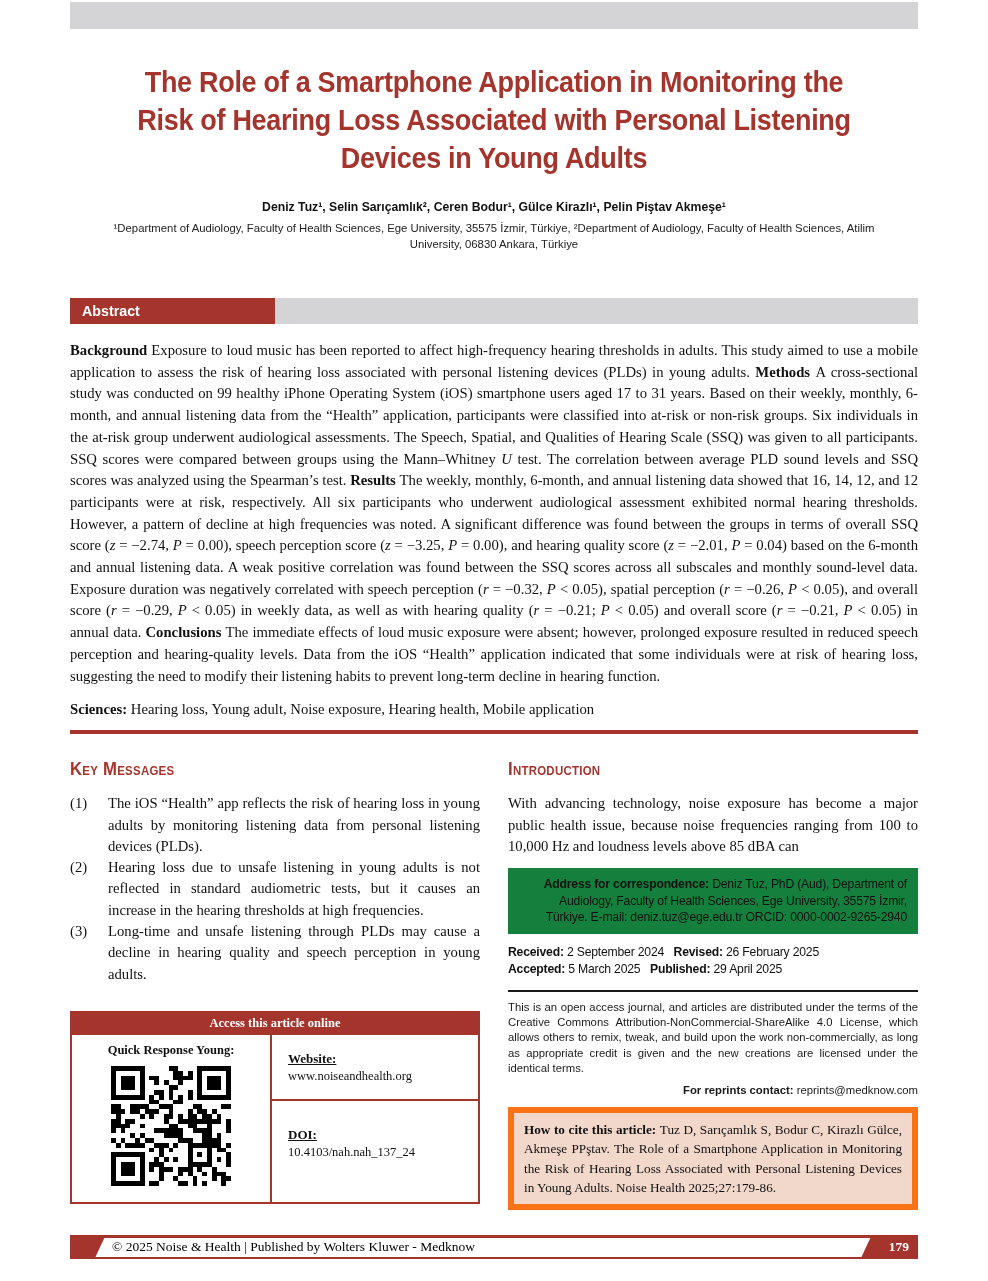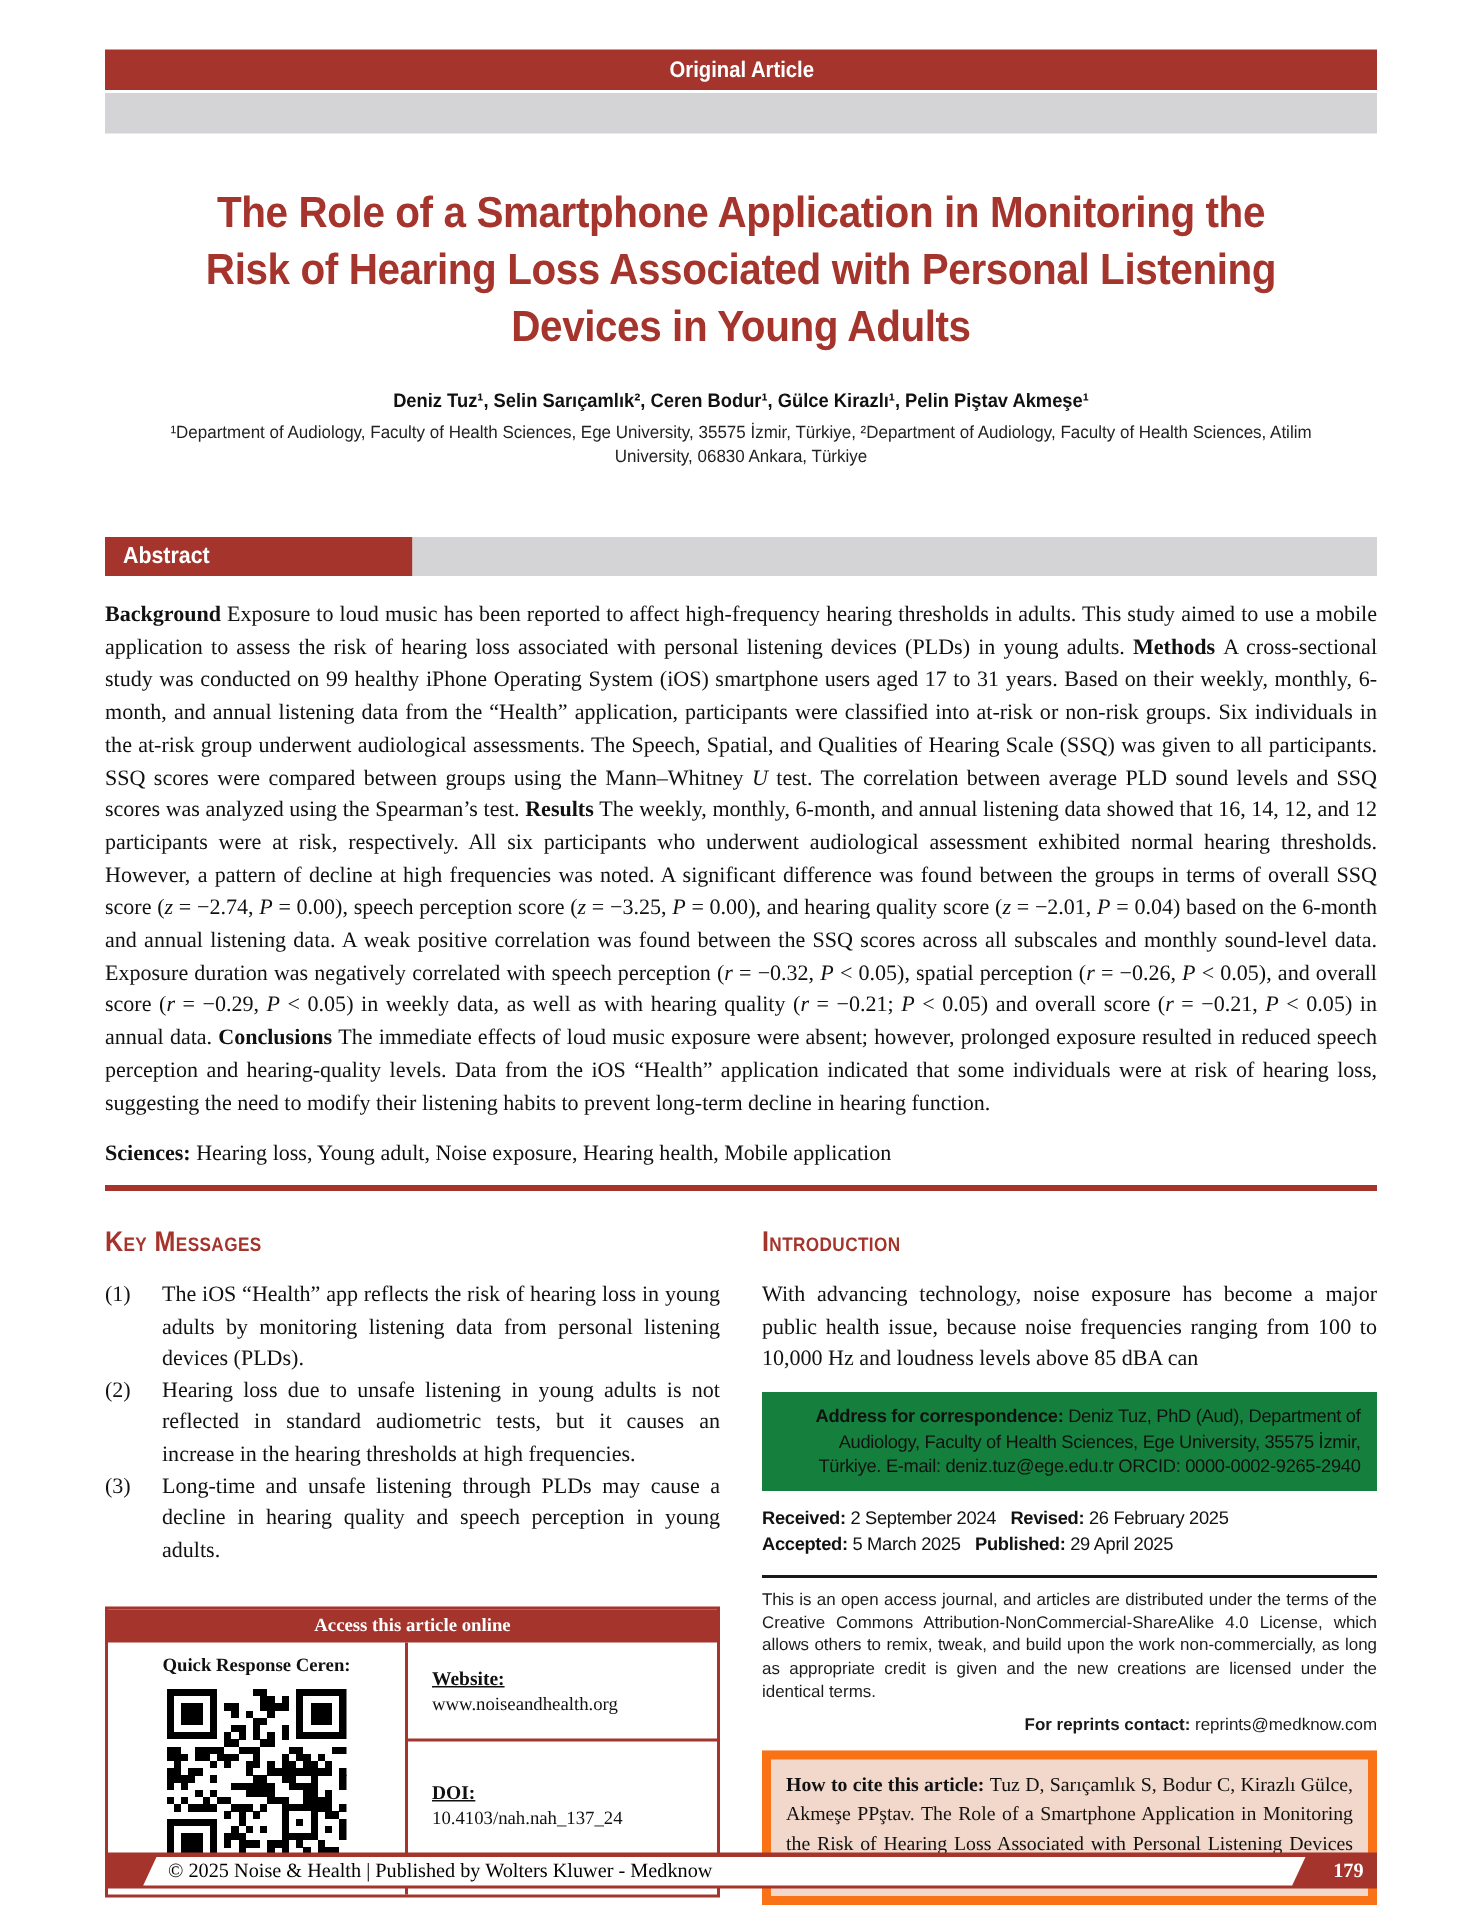--- a/index.html
+++ b/index.html
@@ -84,23 +84,20 @@
   .footer-page { position:absolute; right:9px; top:0; height:24px; line-height:23px;
                  font-weight:bold; font-size:13.5px; color:#fff; }
 
   b { font-weight:bold; } i { font-style:italic; }
 </style>
 </head>
 <body>
 
 <div class="page">
 
-  <div class="banner-red band">
-    <span>Original Article</span>
-  </div>
   <div class="banner-gray band"></div>
 
   <div class="band">
     <div class="title">The Role of a Smartphone Application in Monitoring the Risk of Hearing Loss Associated with Personal Listening Devices in Young Adults</div>
     <div class="authors">Deniz Tuz¹, Selin Sarıçamlık², Ceren Bodur¹, Gülce Kirazlı¹, Pelin Piştav Akmeşe¹</div>
     <div class="affils">¹Department of Audiology, Faculty of Health Sciences, Ege University, 35575 İzmir, Türkiye, ²Department of Audiology, Faculty of Health Sciences, Atilim University, 06830 Ankara, Türkiye</div>
   </div>
 
   <div class="abstract-head band">
     <div class="abstract-label">
@@ -129,21 +126,21 @@
       </div>
       <div class="km-item">
         <div class="km-num">(3)</div>
         <div class="km-text">Long-time and unsafe listening through PLDs may cause a decline in hearing quality and speech perception in young adults.</div>
       </div>
 
       <div class="access-box">
         <div class="access-head">Access this article online</div>
         <div class="access-body">
           <div class="access-left">
-            <div class="qr-label">Quick Response Ceren:</div>
+            <div class="qr-label">Quick Response Young:</div>
             <div class="qr-wrap">
               <svg viewBox="0 0 25 25" shape-rendering="crispEdges" id="qr-svg">
                   <rect x="12" y="0" width="1.02" height="1.02" fill="#000"></rect>
                   <rect x="13" y="0" width="1.02" height="1.02" fill="#000"></rect>
                   <rect x="13" y="1" width="1.02" height="1.02" fill="#000"></rect>
                   <rect x="14" y="1" width="1.02" height="1.02" fill="#000"></rect>
                   <rect x="16" y="1" width="1.02" height="1.02" fill="#000"></rect>
                   <rect x="8" y="2" width="1.02" height="1.02" fill="#000"></rect>
                   <rect x="9" y="2" width="1.02" height="1.02" fill="#000"></rect>
                   <rect x="13" y="2" width="1.02" height="1.02" fill="#000"></rect>

